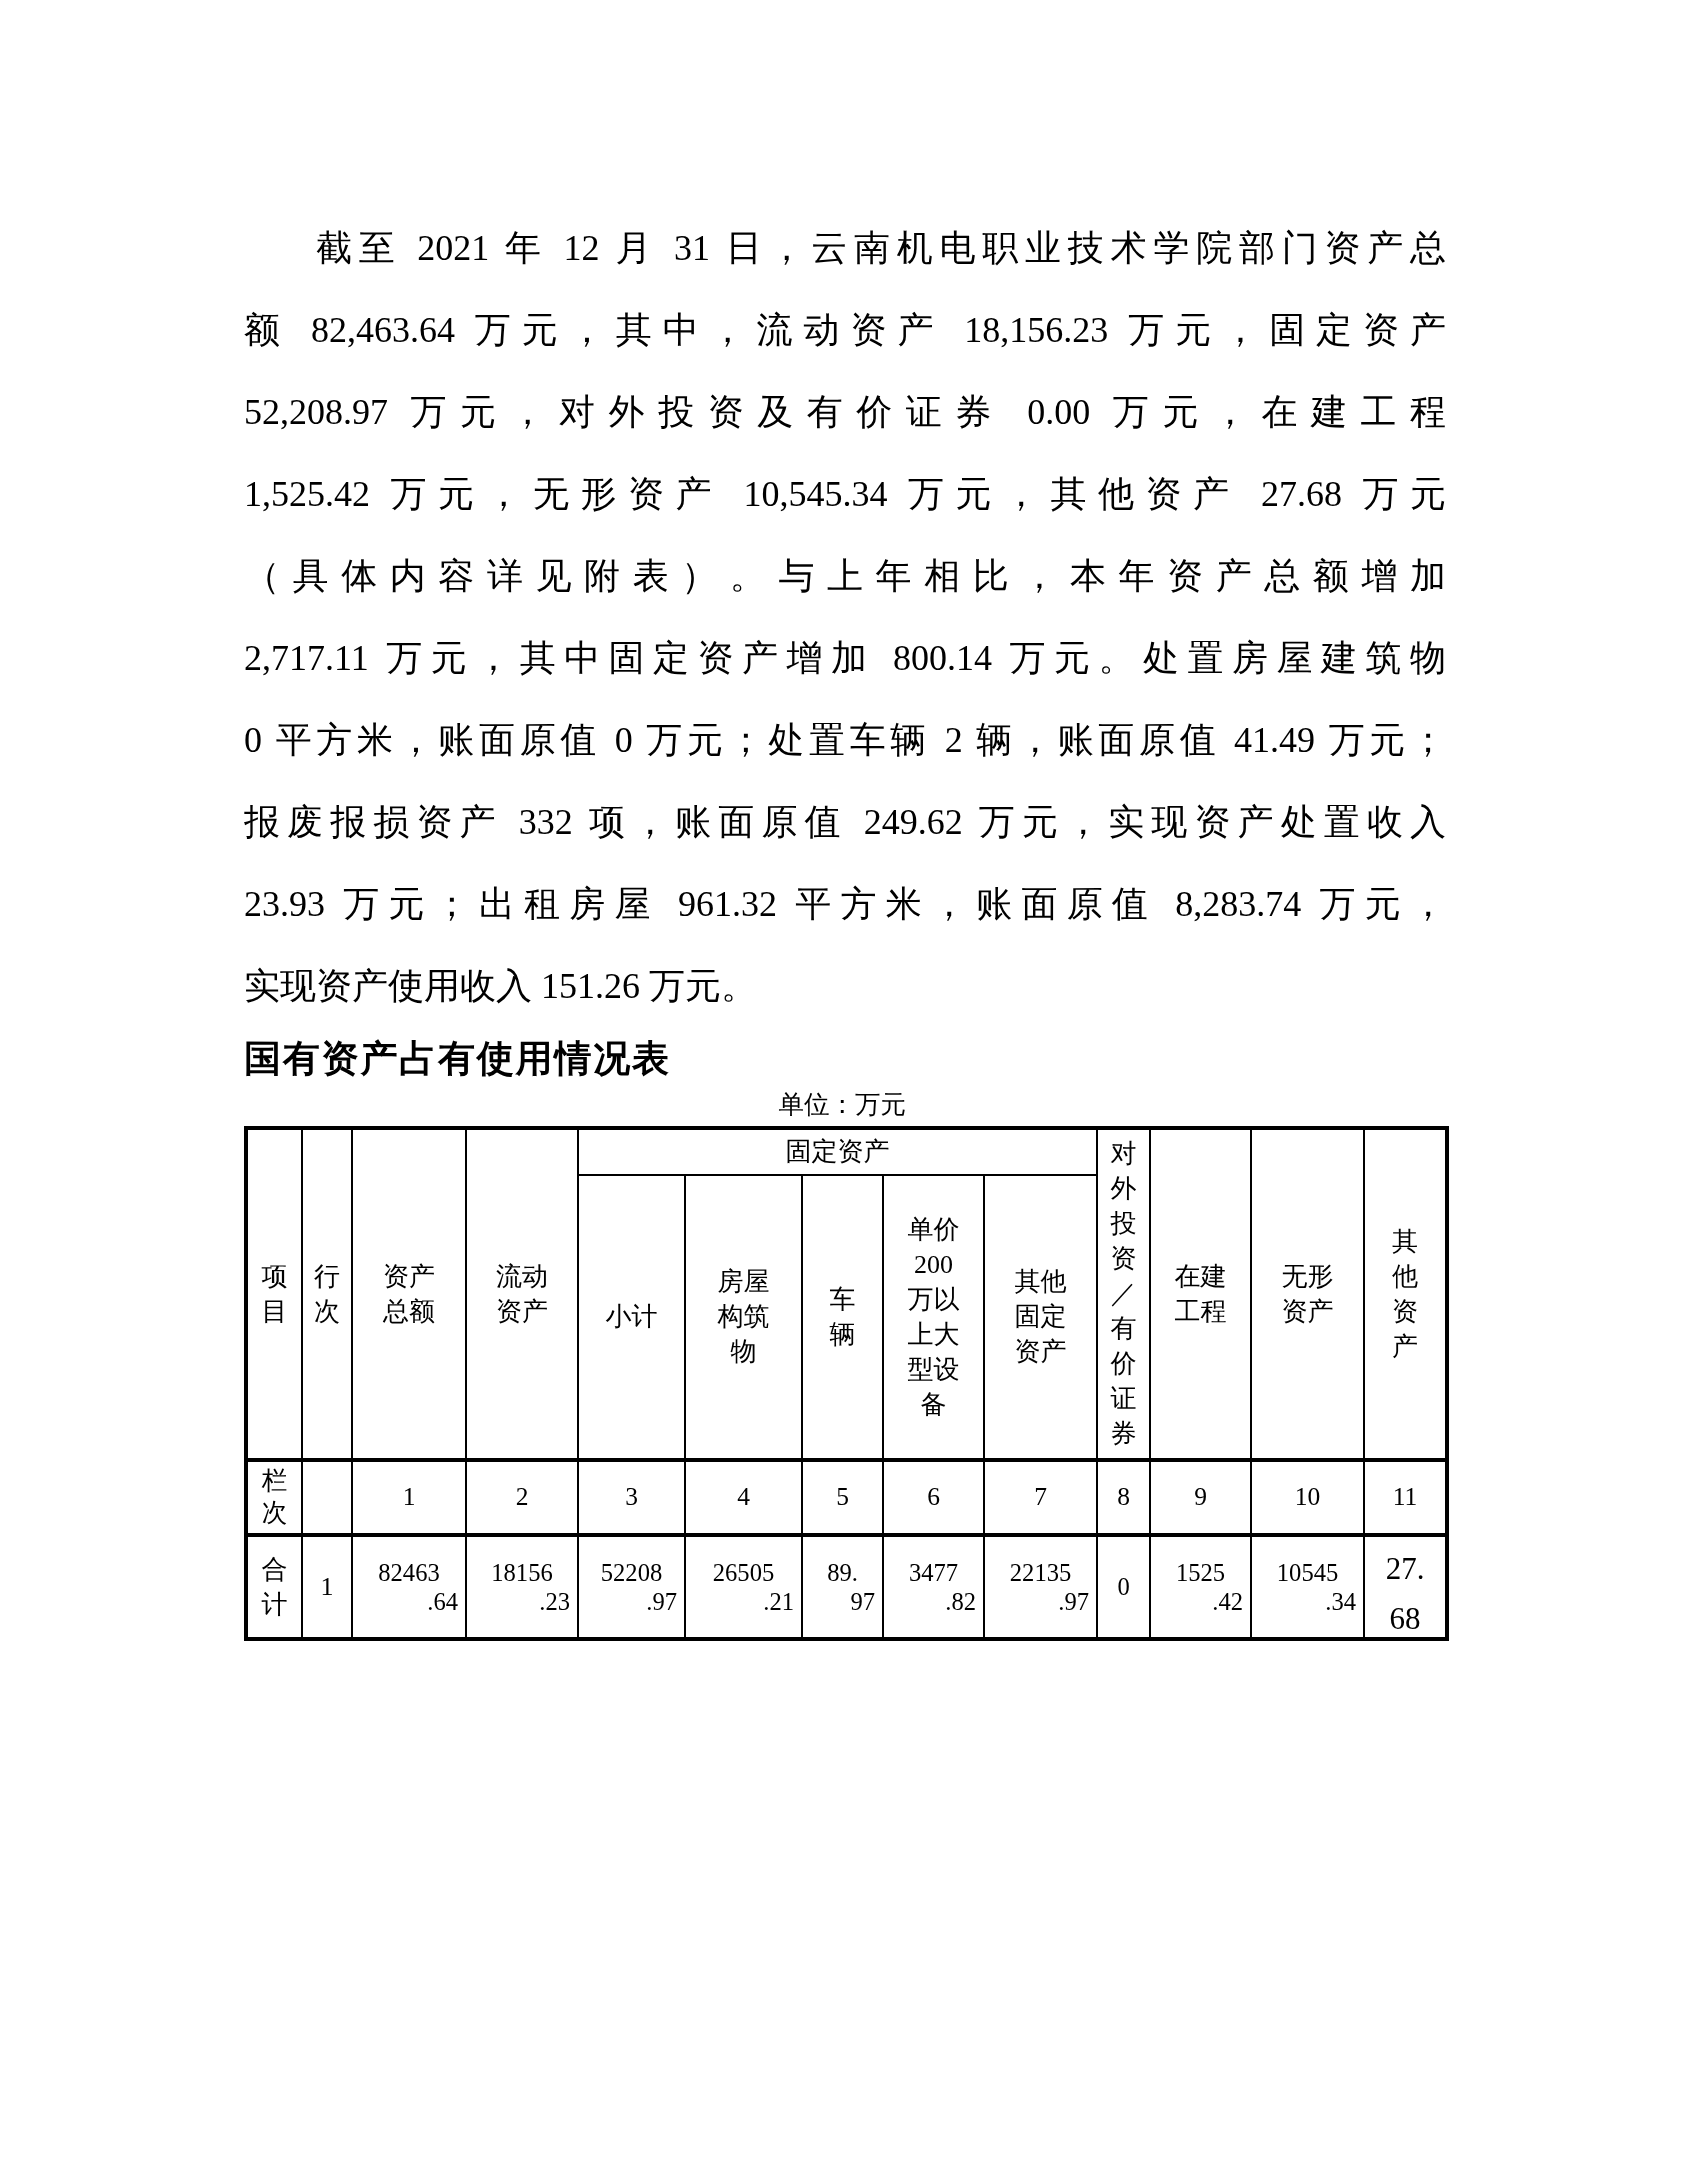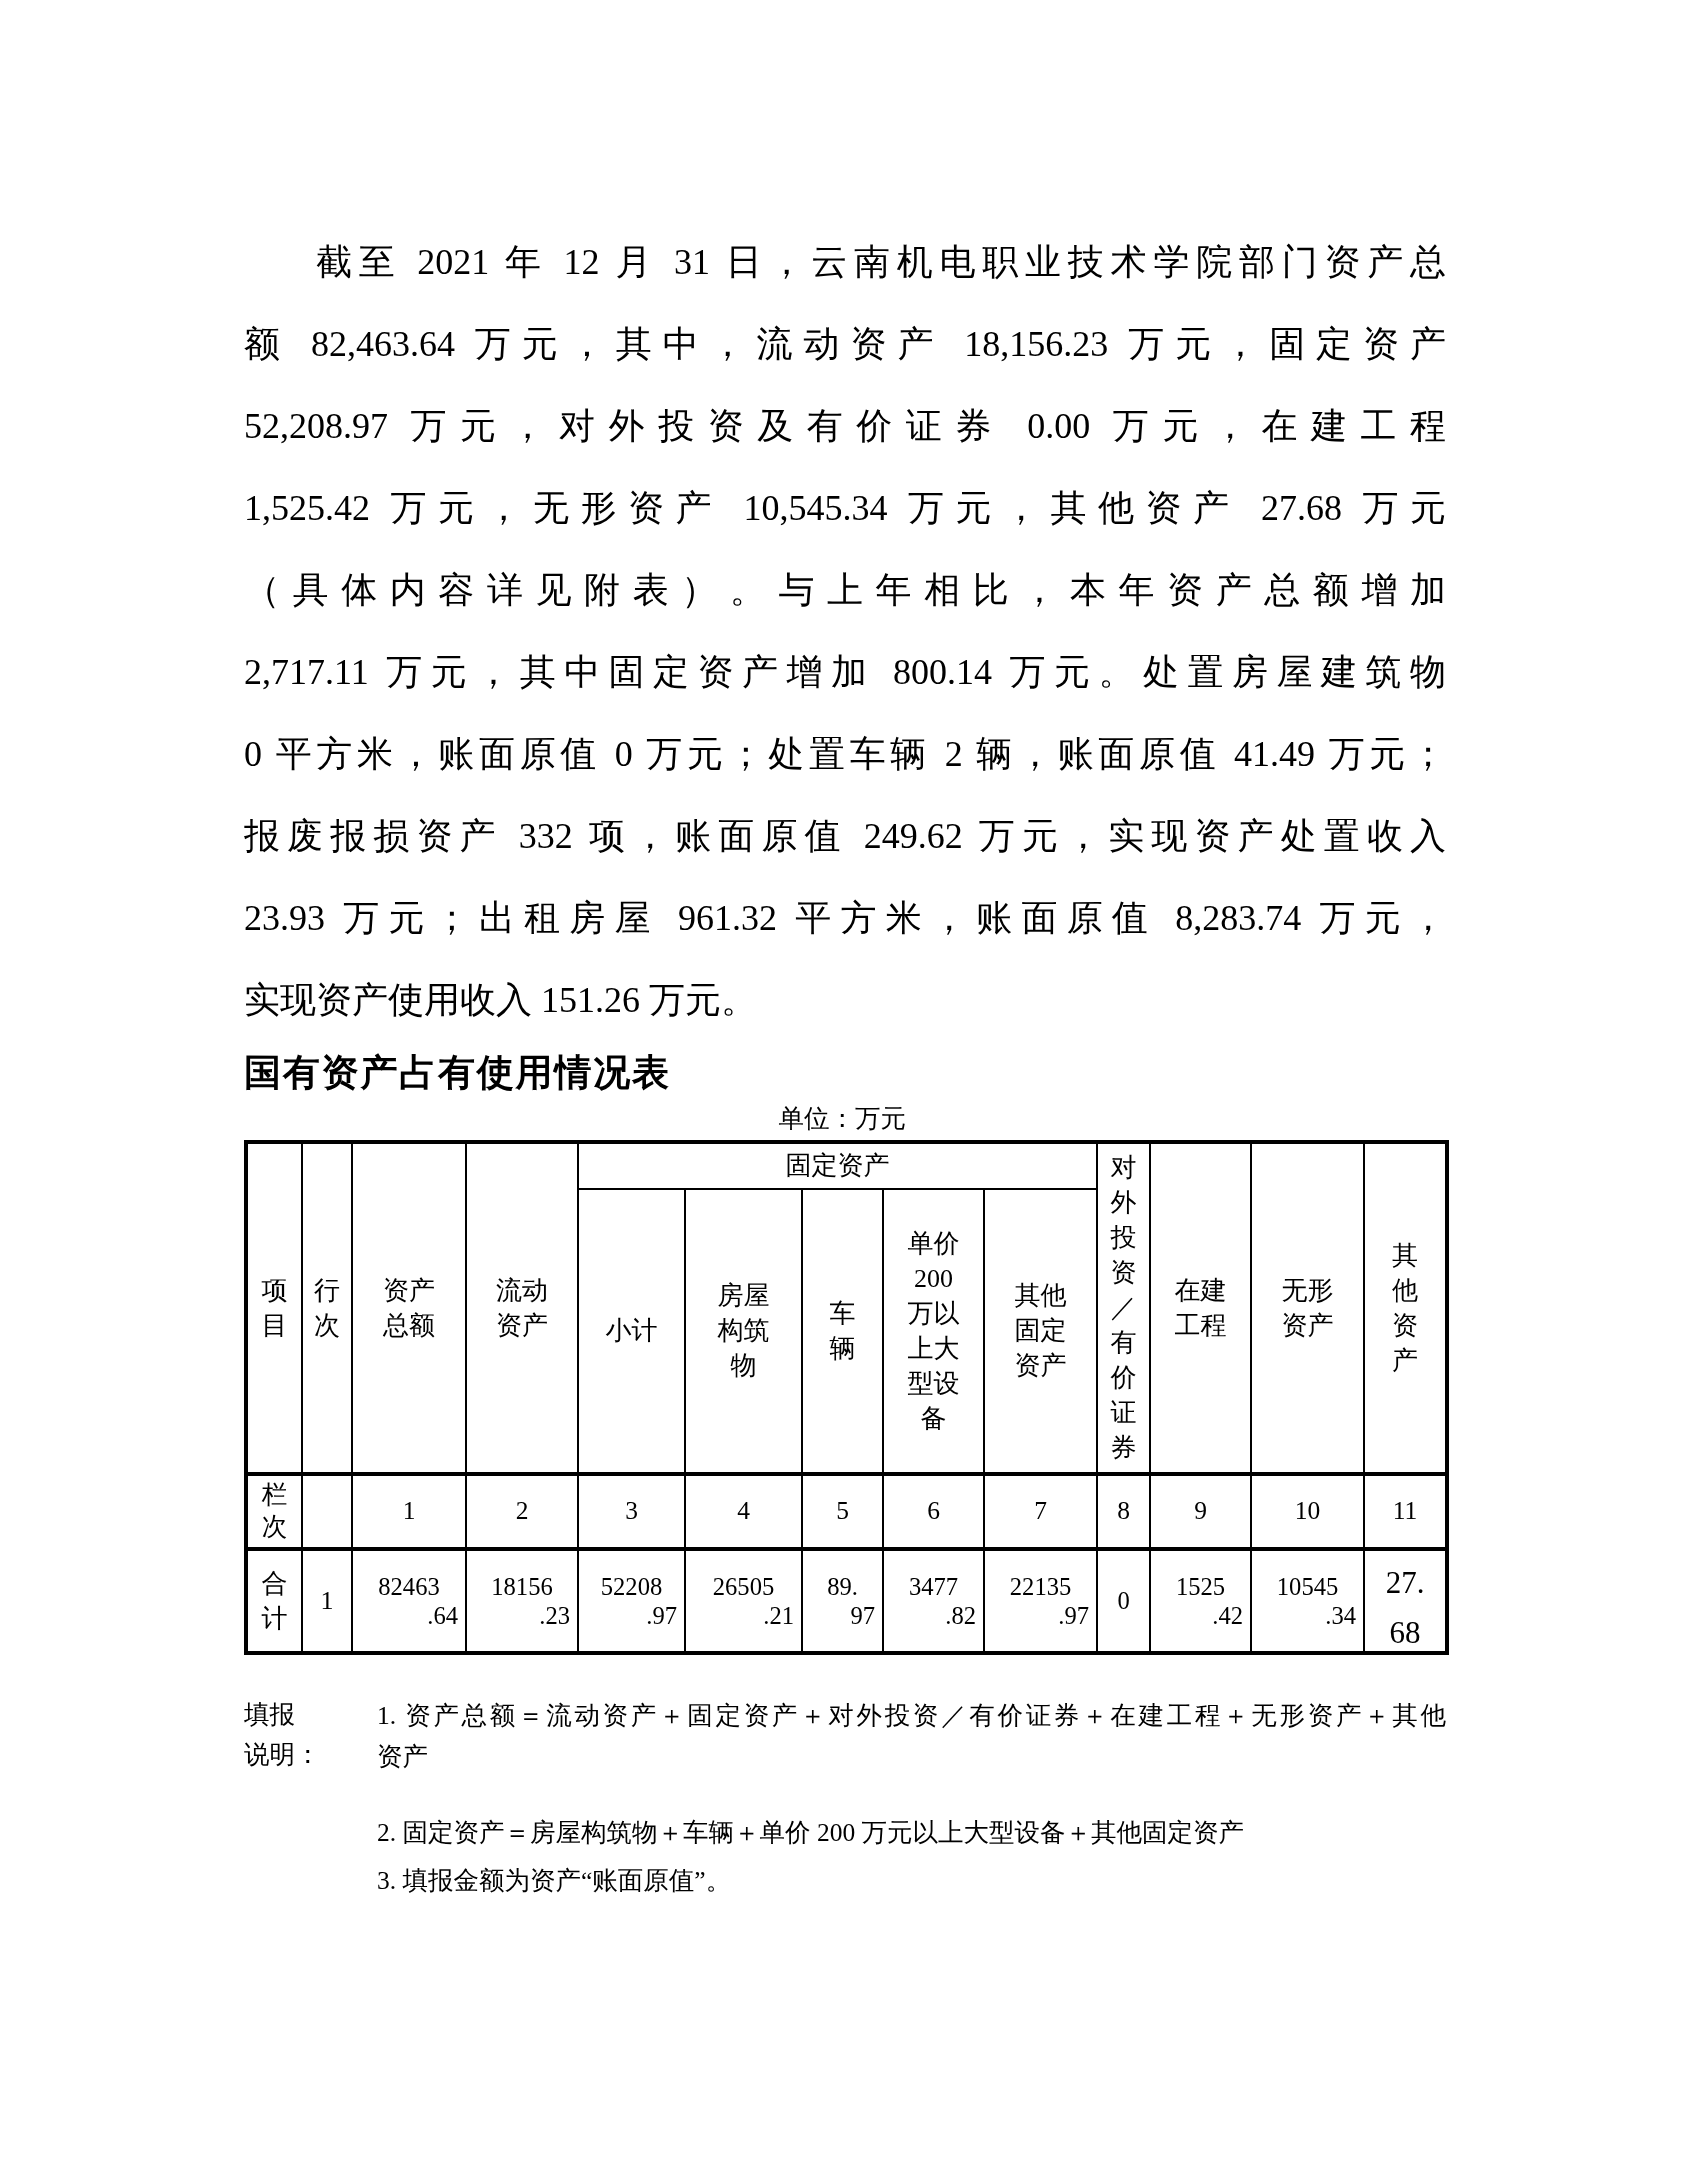--- a/index.html
+++ b/index.html
@@ -11,21 +11,21 @@
     overflow: hidden;
   }
   body {
     font-family: "Liberation Serif", "DejaVu Serif", serif;
     color: #000000;
     position: relative;
   }
   .content {
     position: absolute;
     left: 244px;
-    top: 221px;
+    top: 207px;
     width: 1202px;
   }
   
   .para { width: 1202px; }
   .pline {
     font-size: 36px;
     line-height: 82px;
     white-space: normal;
     text-align: justify;
     text-align-last: justify;
@@ -229,31 +229,15 @@
       <td><div class="vw"><span class="v1">3477</span><span class="v2">.82</span></div></td>
       <td><div class="vw"><span class="v1">22135</span><span class="v2">.97</span></div></td>
       <td class="center-val"><div class="vw"><span class="v1">0</span></div></td>
       <td><div class="vw"><span class="v1">1525</span><span class="v2">.42</span></div></td>
       <td><div class="vw"><span class="v1">10545</span><span class="v2">.34</span></div></td>
       <td class="big"><div class="vw"><span class="v1">27.</span><span class="v2">68</span></div></td>
     </tr>
   </tbody>
     </table>
 
-  <div class="notes">
-    <div class="notes-label">填报
-说明：</div>
-    <div class="notes-body">
-      <div class="note first">
-        <div class="nline jlast">1. 资产总额＝流动资产＋固定资产＋对外投资／有价证券＋在建工程＋无形资产＋其他</div>
-        <div class="nline">资产</div>
-      </div>
-      <div class="note mid">
-        <div class="nline">2. 固定资产＝房屋构筑物＋车辆＋单价 200 万元以上大型设备＋其他固定资产</div>
-      </div>
-      <div class="note">
-        <div class="nline">3. 填报金额为资产“账面原值”。</div>
-      </div>
-    </div>
-  </div>
 
 </div>
 
 
 </body></html>

